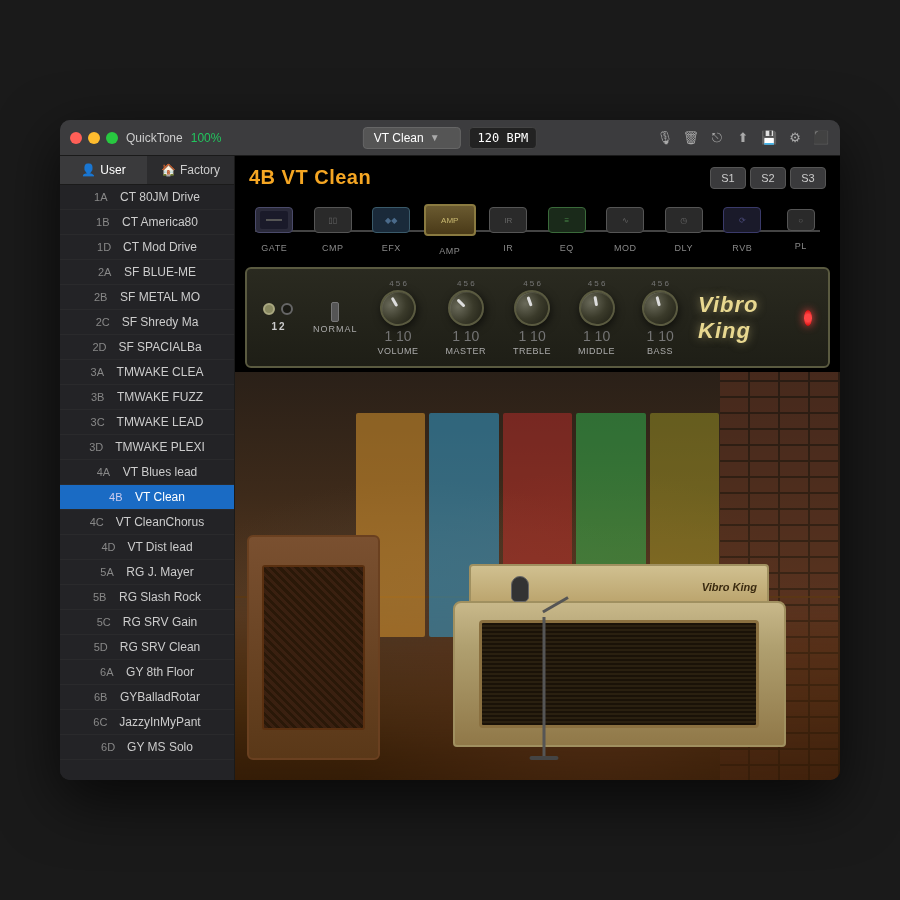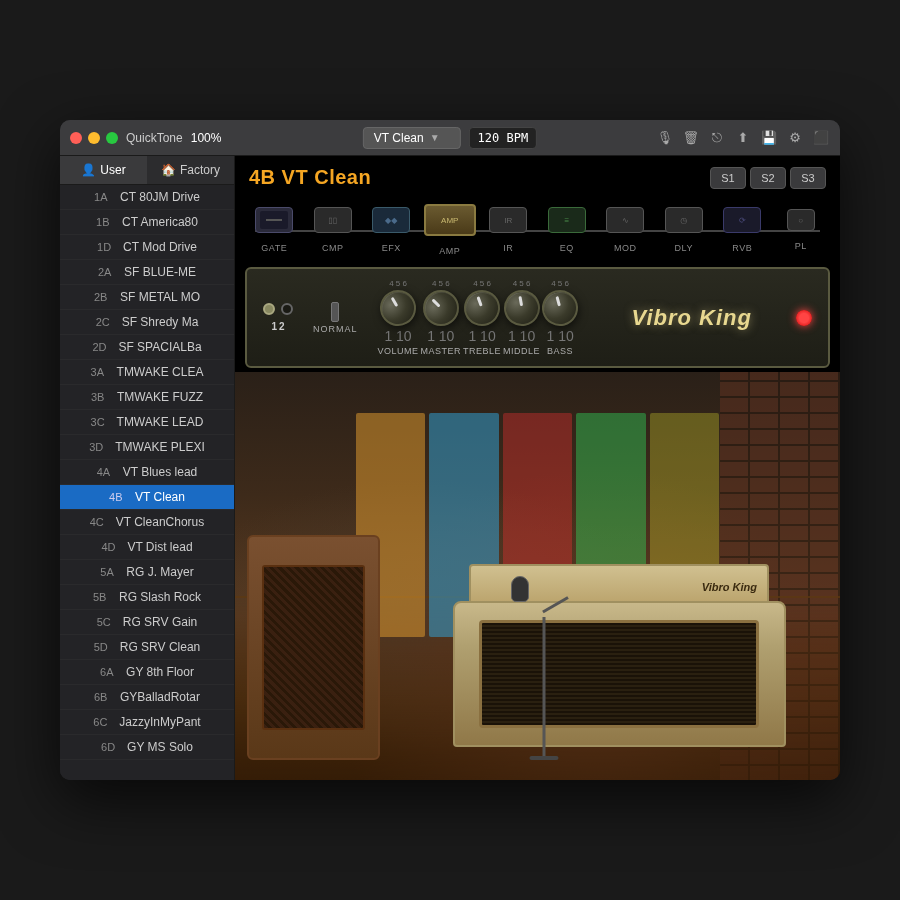--- a/index.html
+++ b/index.html
@@ -46,21 +46,21 @@
     .dot-red { background: #ff5f57; }
     .dot-yellow { background: #febc2e; }
     .dot-green { background: #28c840; }
     .title-bar-app {
       font-size: 12px;
       color: #ccc;
       margin-left: 0;
     }
     .title-bar-pct {
       font-size: 12px;
-      color: #ffffff;
+      color: #22c55e;
       margin-right: auto;
     }
     .preset-selector {
       background: #555;
       border: 1px solid #666;
       border-radius: 4px;
       padding: 3px 20px 3px 10px;
       color: #fff;
       font-size: 12px;
       position: relative;
@@ -806,21 +806,21 @@
               <span style="font-size:10px;color:#ccc;font-weight:bold;">1</span>
               <span style="font-size:10px;color:#ccc;font-weight:bold;">2</span>
             </div>
           </div>
 
           <div style="display:flex;flex-direction:column;align-items:center;gap:2px;">
             <div class="channel-switch"></div>
             <span class="channel-label normal-label">NORMAL</span>
           </div>
 
-          <div style="display:flex;gap:2px;align-items:flex-end;flex:1;">
+          <div style="display:flex;gap:27px;align-items:flex-end;flex:1;">
 
             <div class="knob-group">
               <span style="font-size:8px;color:#777;">4 5 6</span>
               <div class="knob" style="transform:rotate(-30deg);"></div>
               <span class="knob-scale">1        10</span>
               <span class="knob-label">VOLUME</span>
             </div>
 
             <div class="knob-group">
               <span style="font-size:8px;color:#777;">4 5 6</span>

